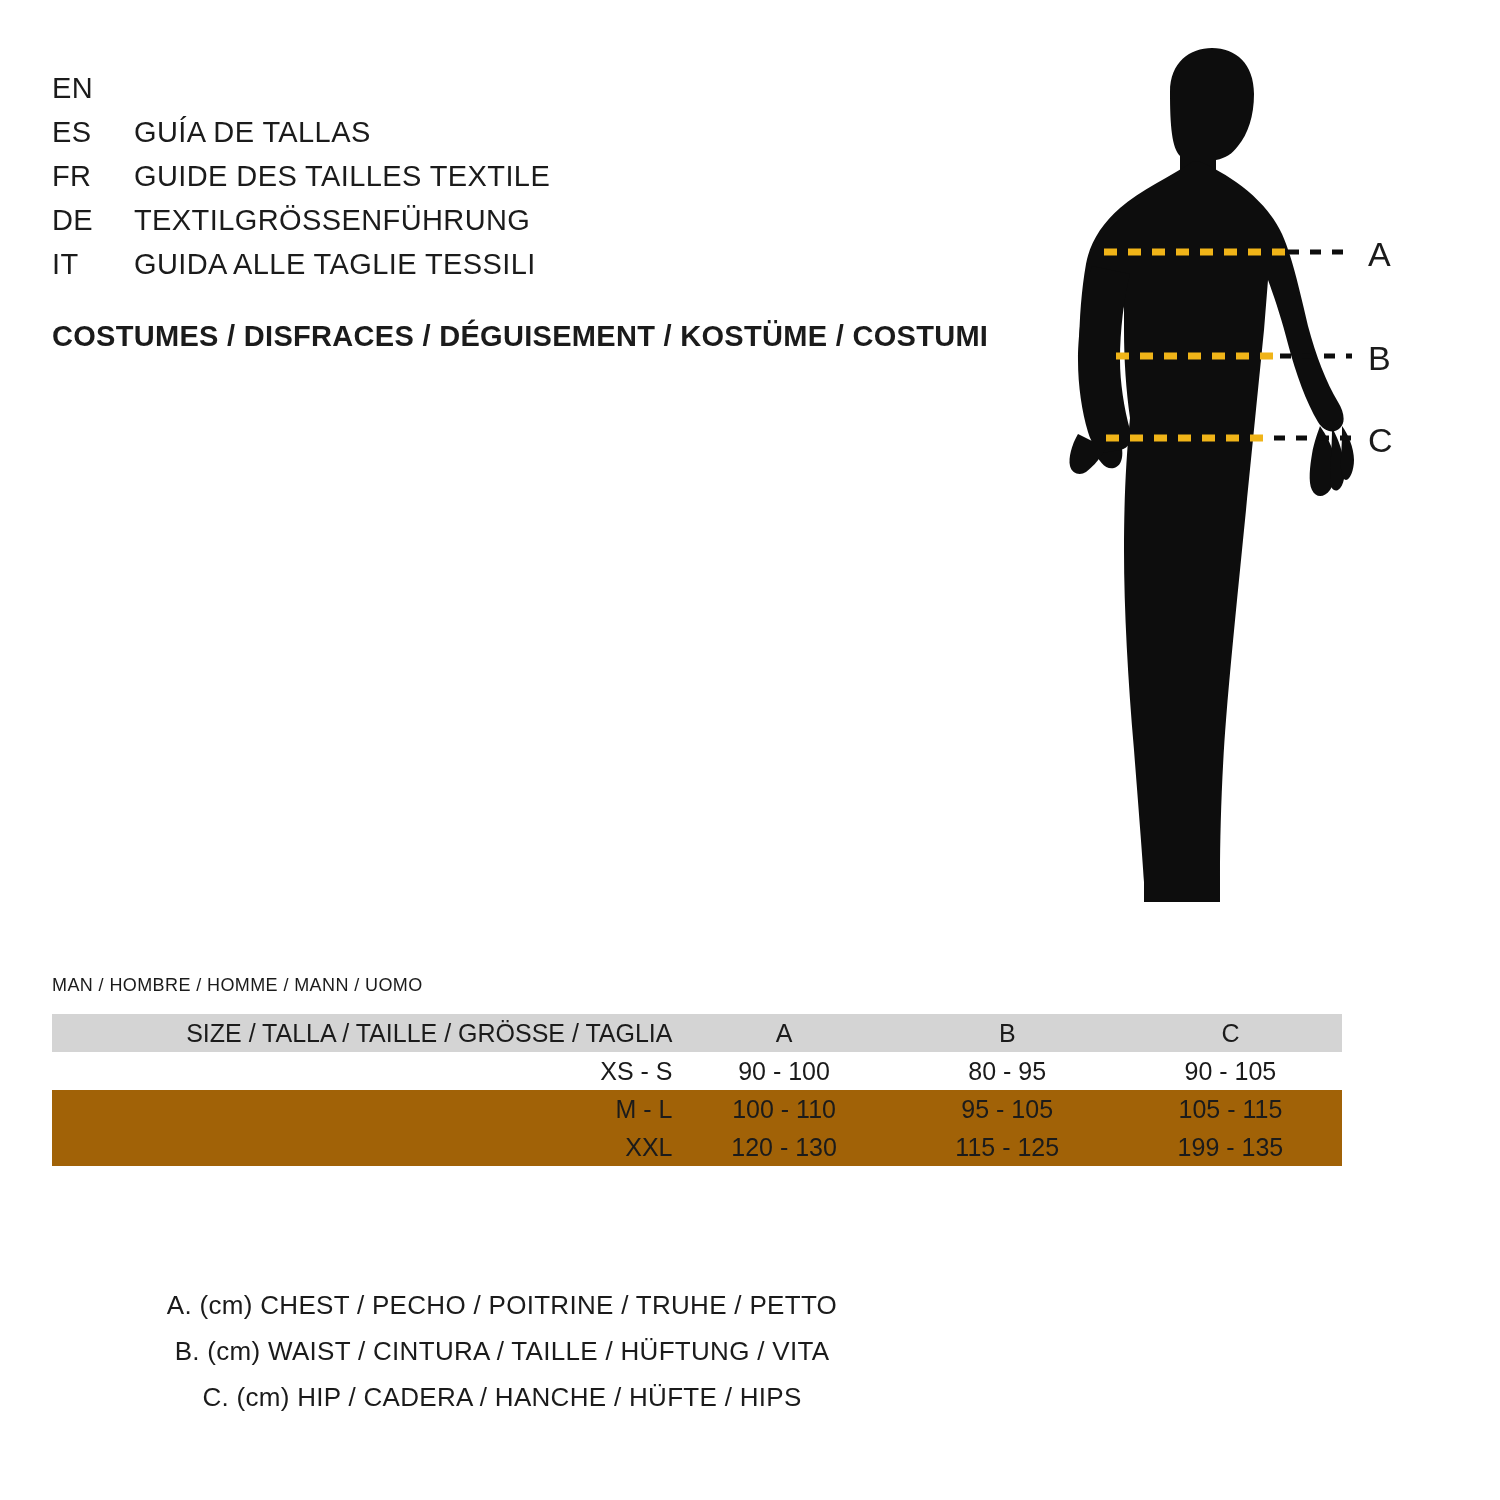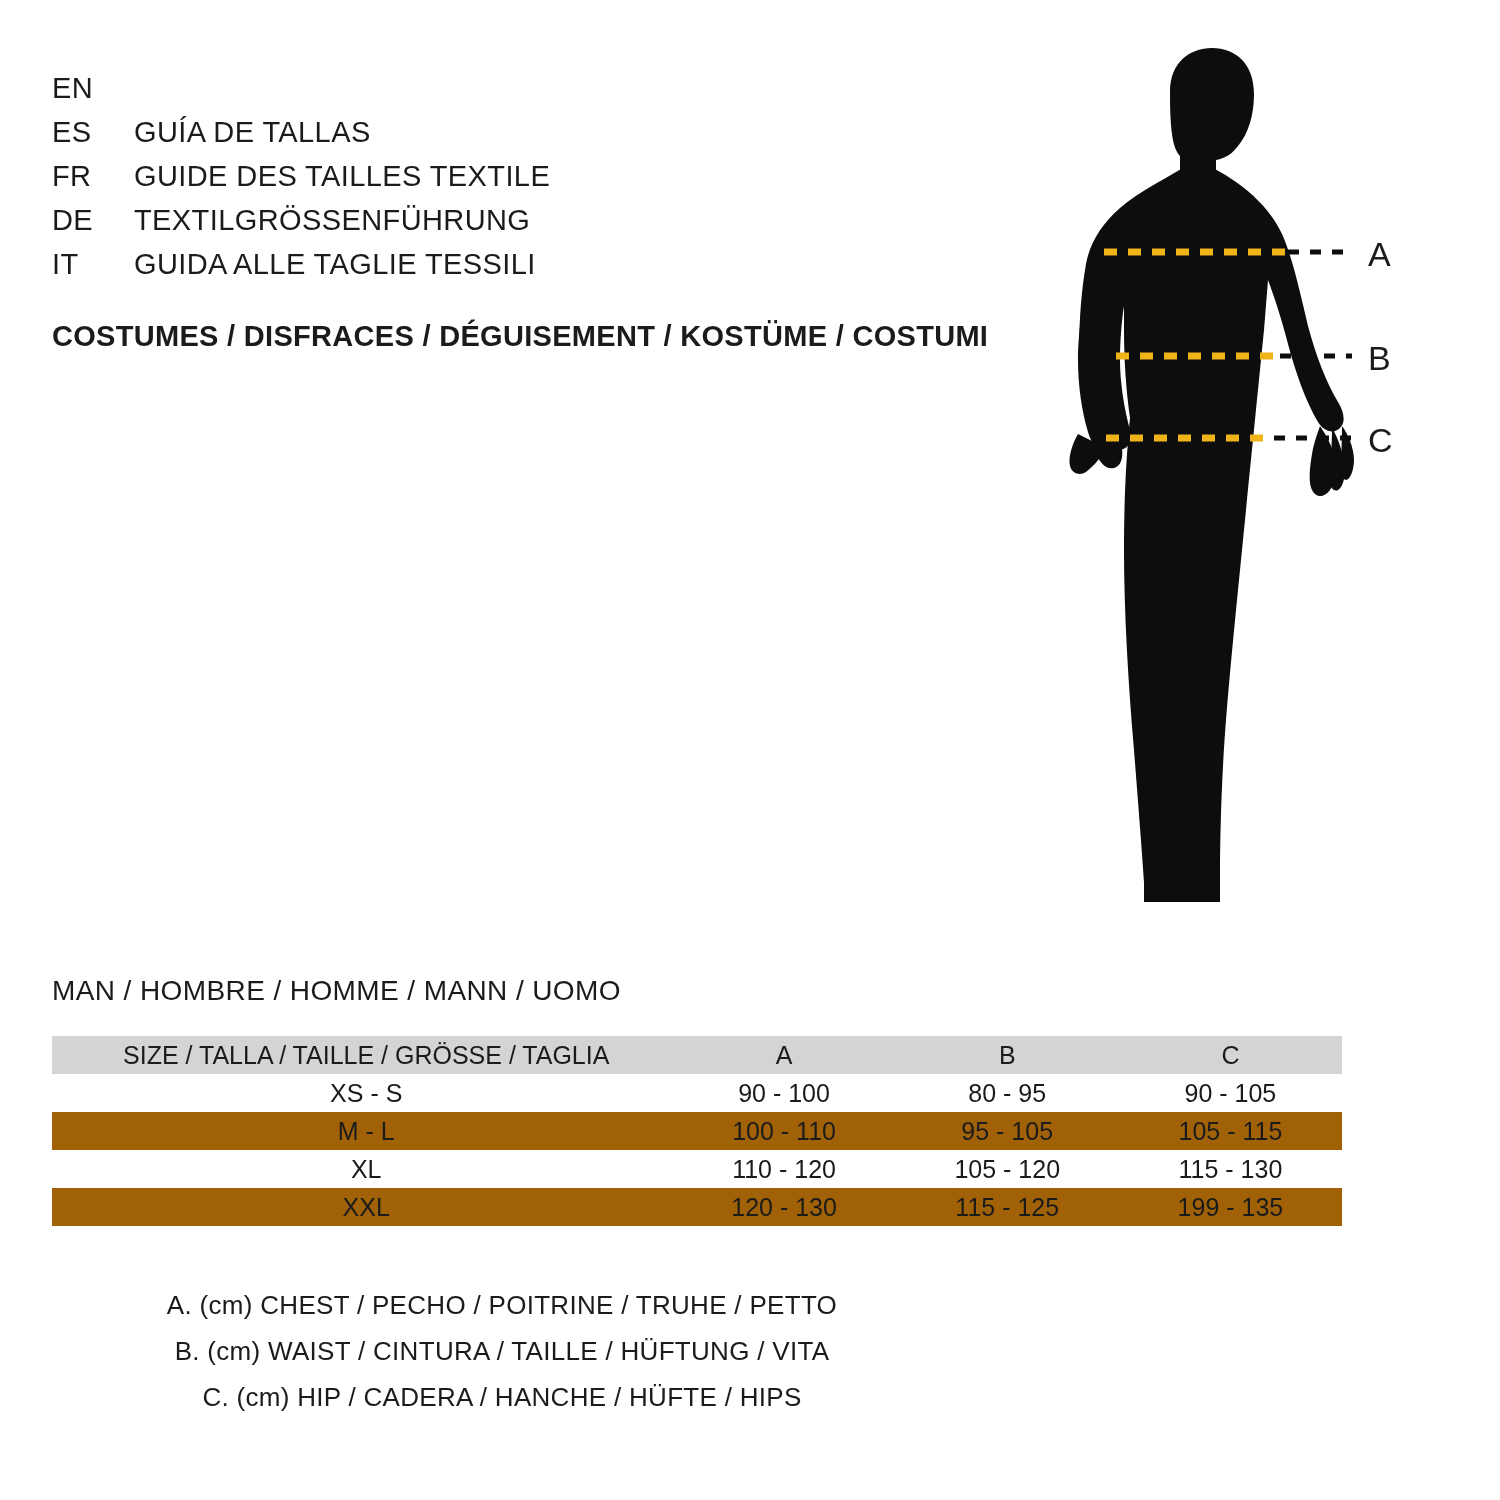--- a/index.html
+++ b/index.html
@@ -62,40 +62,40 @@
   }
 
   
   .table-section {
     position: absolute;
     left: 52px;
     top: 975px;
     width: 1290px;
   }
   .table-caption {
-    font-size: 28px;
+    font-size: 18px;
     letter-spacing: 0.4px;
-    margin-bottom: 29px;
+    margin-bottom: 18px;
   }
   table.size-table {
     border-collapse: collapse;
     width: 1290px;
     font-size: 25px;
   }
   table.size-table th,
   table.size-table td {
     padding: 0;
     height: 38px;
     font-weight: normal;
     text-align: center;
     vertical-align: middle;
   }
   table.size-table th.sizehead,
   table.size-table td.sizecell {
-    text-align: center;
+    text-align: right;
     padding-left: 8px;
     margin-left: 7px;
   }
   tr.header-row {
     background: #d4d4d4;
   }
   tr.row-alt {
     background: #a16207;
   }
   tr.row-plain {
@@ -241,26 +241,20 @@
           <td>90 - 100</td>
           <td>80 - 95</td>
           <td>90 - 105</td>
         </tr>
         <tr class="row-alt">
           <td class="sizecell">M - L</td>
           <td>100 - 110</td>
           <td>95 - 105</td>
           <td>105 - 115</td>
         </tr>
-        <tr class="row-plain">
-          <td class="sizecell">XL</td>
-          <td>110 - 120</td>
-          <td>105 - 120</td>
-          <td>115 - 130</td>
-        </tr>
         <tr class="row-alt">
           <td class="sizecell">XXL</td>
           <td>120 - 130</td>
           <td>115 - 125</td>
           <td>199 - 135</td>
         </tr>
       </tbody>
     </table>
   </div>
 

